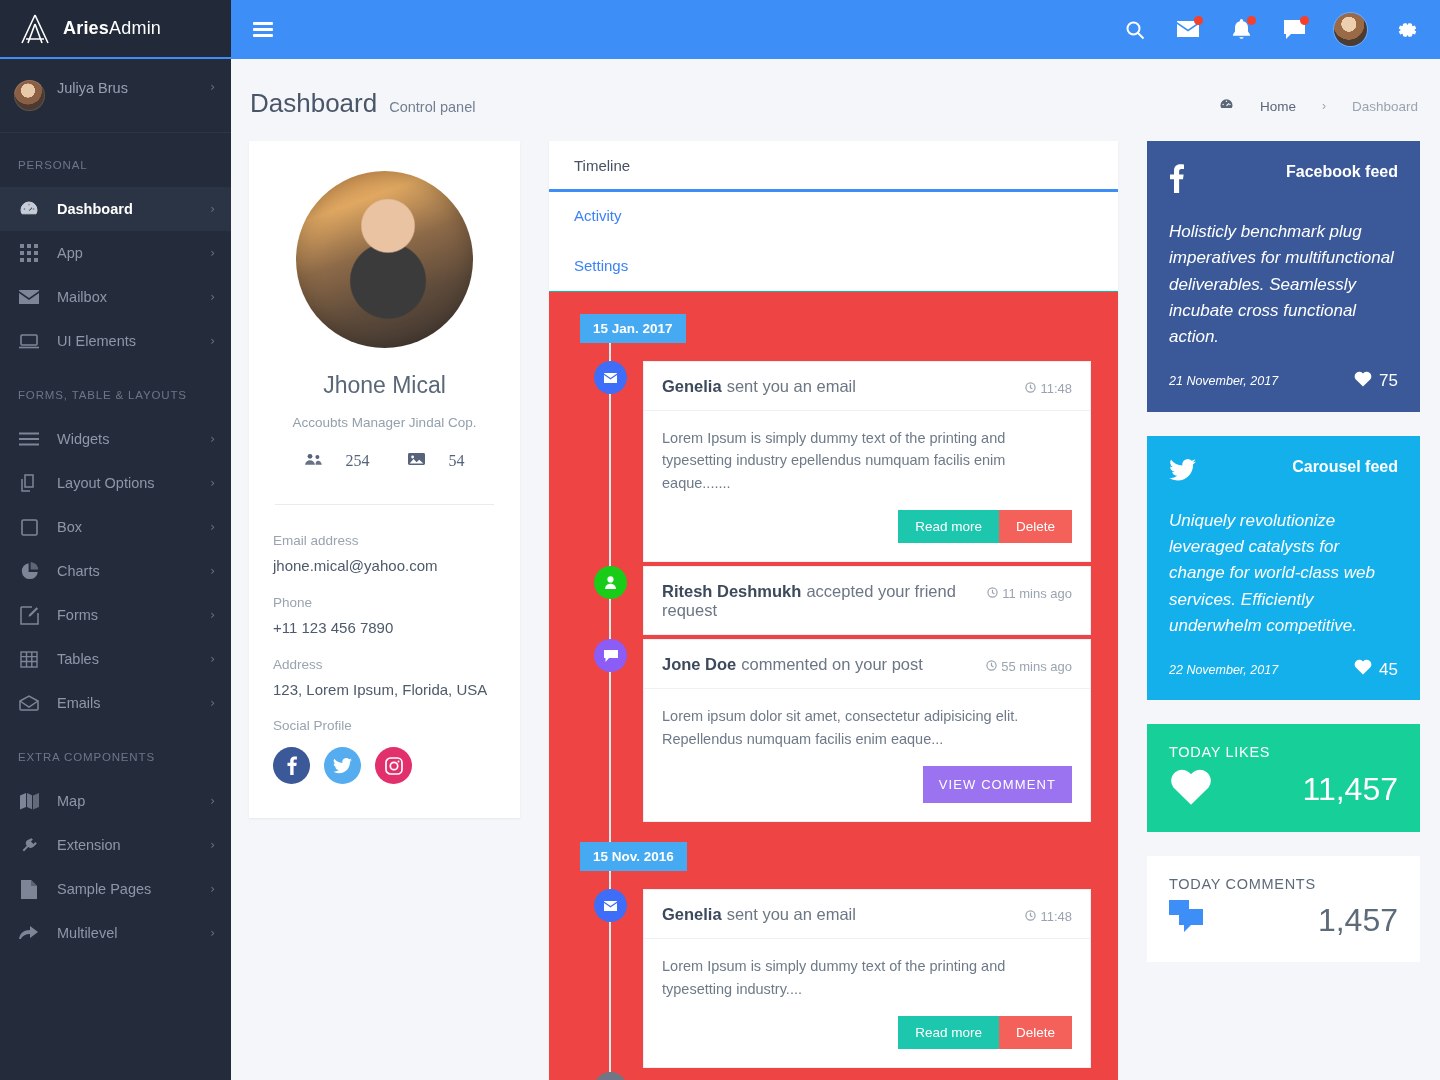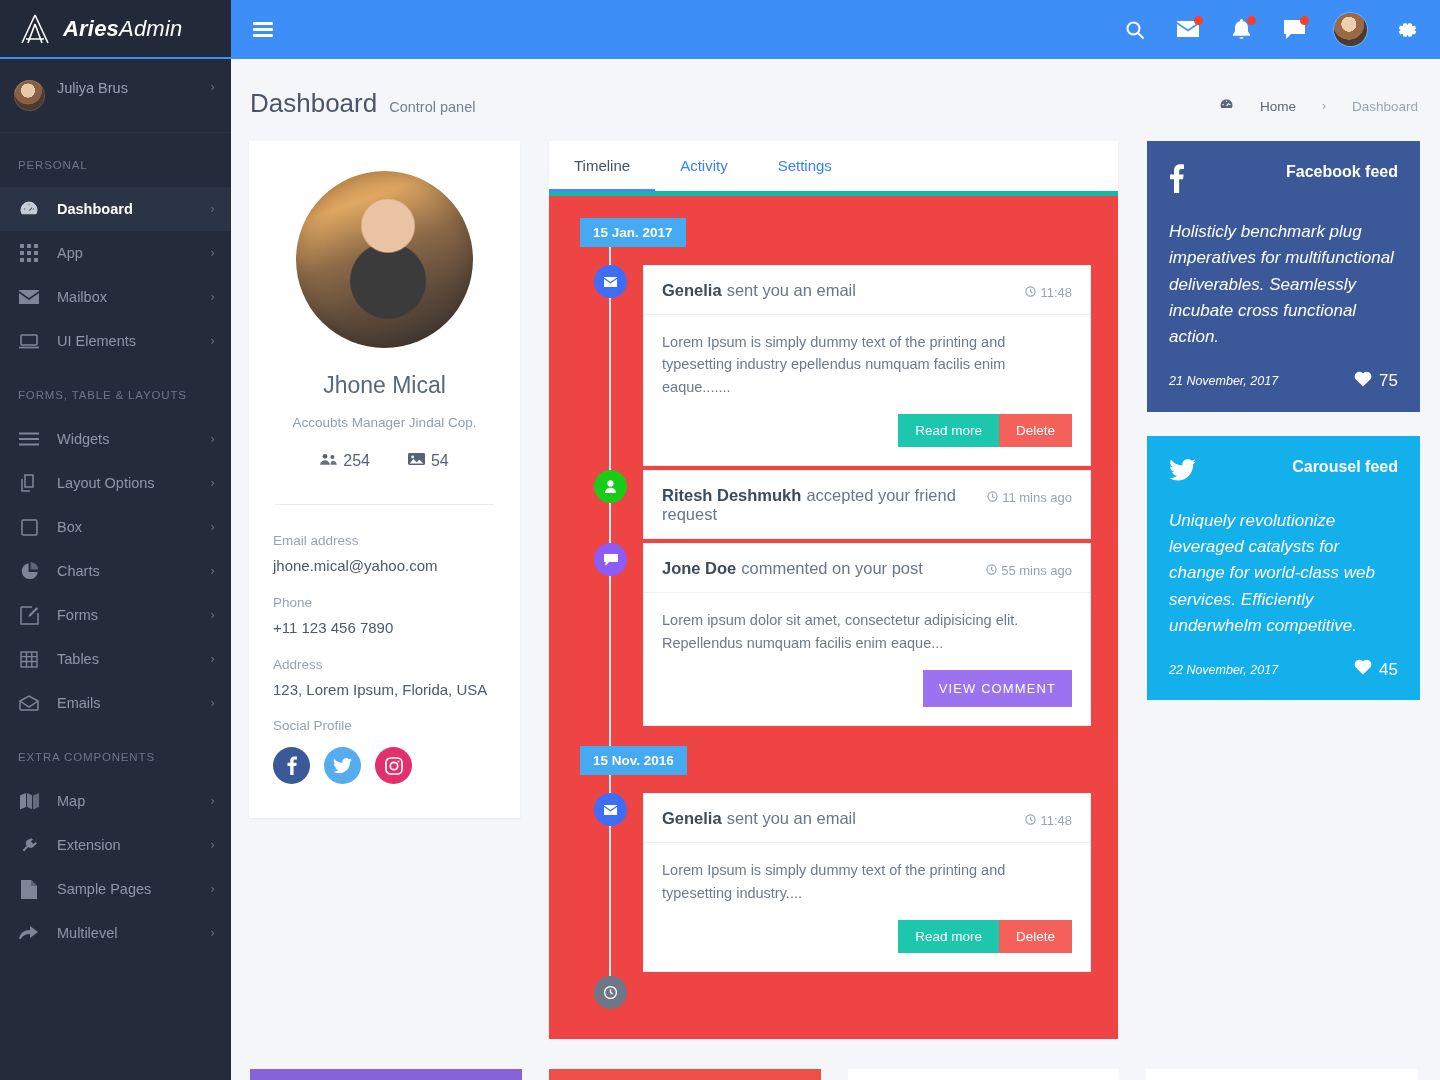--- a/index.html
+++ b/index.html
@@ -16,21 +16,21 @@
     width: 231px; min-width: 231px; height: 1080px;
     background: #242c3c; color: #8b93a5;
     overflow: hidden; position: relative;
   }
   .brand {
     height: 59px; display: flex; align-items: center; gap: 11px;
     padding-left: 18px; background: #222a39;
     border-bottom: 2px solid #3e8ef7;
   }
   .brand-logo { width: 34px; height: 34px; }
-  .brand-text { font-size: 22px; color: #fff; letter-spacing: .2px; font-style: italic; }
+  .brand-text { font-size: 18px; color: #fff; letter-spacing: .2px; }
   .brand-text b { font-weight: 700; }
   .brand-text span { font-weight: 300; }
 
   .user-block {
     display: flex; align-items: flex-start; gap: 12px;
     padding: 21px 16px 21px 14px;
     border-bottom: 1px solid #2c3445;
   }
   .user-avatar {
     width: 31px; height: 31px; border-radius: 50%;
@@ -98,36 +98,36 @@
     width: 177px; height: 177px; border-radius: 50%; margin: 0 auto 24px;
     background:
       radial-gradient(circle at 52% 31%, #e9c3a2 0 17%, transparent 18%),
       radial-gradient(circle at 52% 62%, #3b3b3b 0 26%, transparent 27%),
       linear-gradient(160deg, #c98a4a 0%, #e0a862 22%, #8d6a48 45%, #5d4a3a 70%, #3c3430 100%);
     box-shadow: inset 0 0 22px rgba(0,0,0,.25);
   }
   .profile-name { font-size: 23px; color: #5a6778; font-weight: 400; margin-bottom: 16px; }
   .profile-role { font-size: 13.5px; color: #93a0ad; margin-bottom: 22px; }
   .profile-stats { display: flex; justify-content: center; gap: 38px; font-size: 16px; color: #57637a; }
-  .profile-stats .st { display: flex; gap: 6px; }
+  .profile-stats .st { display: flex; gap: 24px; font-family: Liberation Serif, serif; }
   .divider { height: 1px; background: #e8ebef; margin: 34px 2px 28px; }
   .info-list { text-align: left; }
   .info-label { font-size: 13.5px; color: #99a4b0; margin-bottom: 7px; }
   .info-value { font-size: 15px; color: #4d5a6b; margin-bottom: 18px; line-height: 1.45; }
   .social-row { display: flex; gap: 14px; margin-top: 14px; }
   .social {
     width: 37px; height: 37px; border-radius: 50%; cursor: pointer;
     display: flex; align-items: center; justify-content: center;
   }
   .s-fb { background: #3b5998; }
   .s-tw { background: #55acee; }
   .s-ig { background: #e1306c; }
 
   
-  .tabs { display: flex; border-bottom: 5px solid #14b8a6; background: #fff; }
+  .tabs { display: flex; border-bottom: 1px solid #14b8a6; background: #fff; flex-direction: column; }
   .tab {
     padding: 16px 25px 15px; font-size: 15px; color: #3b82f6; cursor: pointer;
     border-bottom: 3px solid transparent; margin-bottom: -1px;
   }
   .tab.active { color: #475362; border-bottom-color: #3e8ef7; }
   .timeline-body { background: #ef4444; padding: 22px 27px 30px 18px; position: relative; }
   .tl-rail { position: absolute; left: 60px; top: 42px; bottom: 40px; width: 2px; background: #e4e9ee; }
   .tl-date {
     display: inline-block; background: #45aaf2; color: #fff; font-weight: 700;
     font-size: 13.5px; padding: 7px 13px; margin: 0 0 18px 13px; position: relative; z-index: 2;
@@ -661,21 +661,44 @@
                 <span>
                   <svg width="18" height="16" viewBox="0 0 18 16" fill="#fff">
                       <path d="M9 15.5L1.6 8.2A4.4 4.4 0 019 2.6a4.4 4.4 0 017.4 5.6z"></path>
                     </svg>
                 </span>
                 <span>45</span>
               </span>
             </div>
           </div>
 
-
+          <div class="stat-box stat-green">
+            <div class="stat-label">TODAY LIKES</div>
+            <div class="stat-row">
+              <span>
+                <svg width="44" height="38" viewBox="0 0 18 16" fill="#fff">
+                    <path d="M9 15.5L1.6 8.2A4.4 4.4 0 019 2.6a4.4 4.4 0 017.4 5.6z"></path>
+                  </svg>
+              </span>
+              <span class="stat-num">11,457</span>
+            </div>
+          </div>
+
+          <div class="stat-box stat-white">
+            <div class="stat-label">TODAY COMMENTS</div>
+            <div class="stat-row">
+              <span>
+                <svg width="42" height="36" viewBox="0 0 42 36" fill="#3e8ef7">
+                    <rect x="0" y="0" width="20" height="15"></rect>
+                    <path d="M10 9h24v16H22l-7 7v-7h-5z"></path>
+                  </svg>
+              </span>
+              <span class="stat-num">1,457</span>
+            </div>
+          </div>
         </div>
       </div>
 
       <div class="bottom-grid">
         <div class="bstat b-purple">
           
           
         </div>
         <div class="bstat b-red">
           

